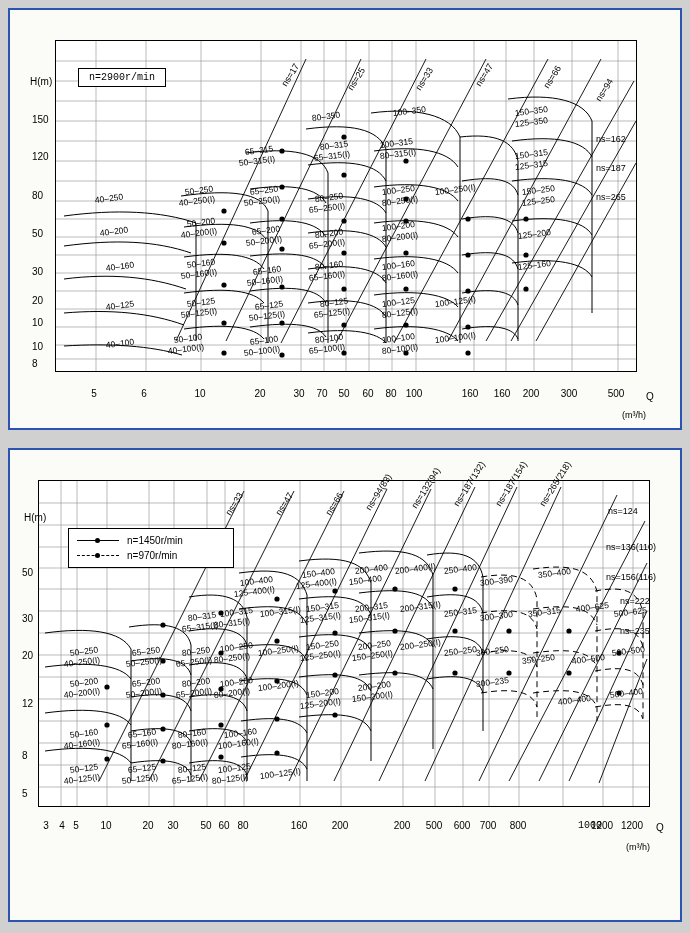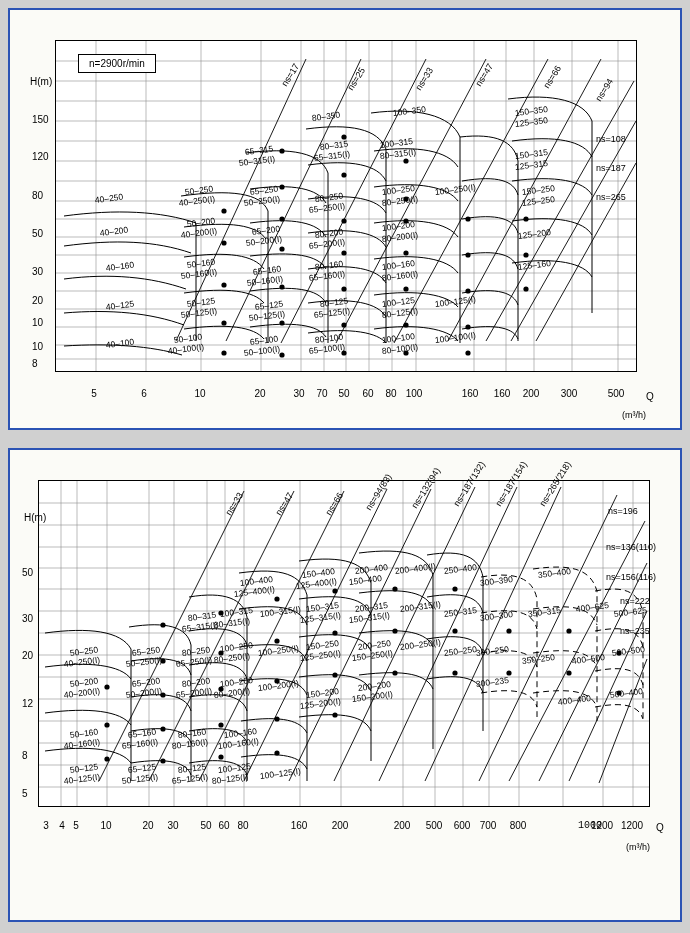--- a/index.html
+++ b/index.html
@@ -153,21 +153,21 @@
           <circle cx="412" cy="286" r="2.6"></circle>
           <circle cx="168" cy="312" r="2.6"></circle>
             <circle cx="226" cy="314" r="2.6"></circle>
           <circle cx="288" cy="312" r="2.6"></circle>
             <circle cx="350" cy="312" r="2.6"></circle>
           <circle cx="412" cy="312" r="2.6"></circle>
         </g>
       </svg>
     </div>
 
-    <div class="titlebox" id="top-title" style="left:68px;top:44px;">n=2900r/min</div>
+    <div class="titlebox" id="top-title" style="left:68px;top:58px;font-family:Liberation Mono, monospace;">n=2900r/min</div>
     <div class="hdr" style="left:20px;top:66px;">H(m)</div>
     <div class="hdr" style="left:636px;top:381px;">Q</div>
     <div class="unit" style="left:612px;top:400px;">(m³/h)</div>
 
     <div id="top-yticks">
         <div class="axis-lbl" style="left: 22px; top: 104px;">150</div>
         <div class="axis-lbl" style="left: 22px; top: 141px;">120</div>
         <div class="axis-lbl" style="left: 22px; top: 180px;">80</div>
         <div class="axis-lbl" style="left: 22px; top: 218px;">50</div>
         <div class="axis-lbl" style="left: 22px; top: 256px;">30</div>
@@ -193,21 +193,21 @@
         <div class="axis-lbl" style="left: 559px; top: 378px; transform: translateX(-50%);">300</div>
         <div class="axis-lbl" style="left: 606px; top: 378px; transform: translateX(-50%);">500</div>
       </div>
     <div id="top-ns">
         <div class="ns-lbl" style="left: 278px; top: 68px; transform: rotate(-58deg); transform-origin: left bottom;">ns=17</div>
         <div class="ns-lbl" style="left: 344px; top: 72px; transform: rotate(-58deg); transform-origin: left bottom;">ns=25</div>
         <div class="ns-lbl" style="left: 412px; top: 72px; transform: rotate(-58deg); transform-origin: left bottom;">ns=33</div>
         <div class="ns-lbl" style="left: 472px; top: 68px; transform: rotate(-58deg); transform-origin: left bottom;">ns=47</div>
         <div class="ns-lbl" style="left: 540px; top: 70px; transform: rotate(-58deg); transform-origin: left bottom;">ns=66</div>
         <div class="ns-lbl" style="left: 592px; top: 83px; transform: rotate(-58deg); transform-origin: left bottom;">ns=94</div>
-        <div class="ns-lbl" style="left: 586px; top: 124px; transform: none; transform-origin: left bottom;">ns=108</div>
+        <div class="ns-lbl" style="left: 586px; top: 124px; transform: none; transform-origin: left bottom;">ns=162</div>
         <div class="ns-lbl" style="left: 586px; top: 153px; transform: none; transform-origin: left bottom;">ns=187</div>
         <div class="ns-lbl" style="left: 586px; top: 182px; transform: none; transform-origin: left bottom;">ns=265</div>
       </div>
     <div id="top-zones">
         <div class="lbl" style="left: 302px; top: 104px; transform: rotate(-7deg); transform-origin: left center;">80–350</div>
         <div class="lbl" style="left: 383px; top: 99px; transform: rotate(-7deg); transform-origin: left center;">100–350</div>
         <div class="lbl" style="left: 505px; top: 99px; transform: rotate(-7deg); transform-origin: left center;">150–350</div>
         <div class="lbl" style="left: 505px; top: 110px; transform: rotate(-7deg); transform-origin: left center;">125–350</div>
         <div class="lbl" style="left: 235px; top: 138px; transform: rotate(-7deg); transform-origin: left center;">65–315</div>
         <div class="lbl" style="left: 229px; top: 149px; transform: rotate(-7deg); transform-origin: left center;">50–315(I)</div>
@@ -410,20 +410,34 @@
           <circle cx="580" cy="172" r="2.6"></circle>
             <circle cx="580" cy="212" r="2.6"></circle>
         </g>
       </svg>
     </div>
 
     <div class="hdr" style="left:14px;top:62px;">H(m)</div>
     <div class="hdr" style="left:646px;top:372px;">Q</div>
     <div class="unit" style="left:616px;top:392px;">(m³/h)</div>
 
+    <div class="legend" style="left:58px;top:78px;width:148px;">
+      <div class="legend-row">
+        <span class="legend-line">
+            <span class="dot"></span>
+          </span>
+        <span>n=1450r/min</span>
+      </div>
+      <div class="legend-row">
+        <span class="legend-line dash">
+            <span class="dot"></span>
+          </span>
+        <span>n=970r/min</span>
+      </div>
+    </div>
 
     <div id="bot-yticks">
         <div class="axis-lbl" style="left: 12px; top: 117px;">50</div>
         <div class="axis-lbl" style="left: 12px; top: 163px;">30</div>
         <div class="axis-lbl" style="left: 12px; top: 200px;">20</div>
         <div class="axis-lbl" style="left: 12px; top: 248px;">12</div>
         <div class="axis-lbl" style="left: 12px; top: 300px;">8</div>
         <div class="axis-lbl" style="left: 12px; top: 338px;">5</div>
       </div>
     <div id="bot-xticks">
@@ -449,21 +463,21 @@
       </div>
     <div id="bot-ns">
         <div class="ns-lbl" style="left: 222px; top: 57px; transform: rotate(-58deg); transform-origin: left bottom;">ns=33</div>
         <div class="ns-lbl" style="left: 272px; top: 57px; transform: rotate(-58deg); transform-origin: left bottom;">ns=47</div>
         <div class="ns-lbl" style="left: 322px; top: 57px; transform: rotate(-58deg); transform-origin: left bottom;">ns=66</div>
         <div class="ns-lbl" style="left: 362px; top: 52px; transform: rotate(-58deg); transform-origin: left bottom;">ns=94(83)</div>
         <div class="ns-lbl" style="left: 408px; top: 50px; transform: rotate(-58deg); transform-origin: left bottom;">ns=132(94)</div>
         <div class="ns-lbl" style="left: 450px; top: 48px; transform: rotate(-58deg); transform-origin: left bottom;">ns=187(132)</div>
         <div class="ns-lbl" style="left: 492px; top: 48px; transform: rotate(-58deg); transform-origin: left bottom;">ns=187(154)</div>
         <div class="ns-lbl" style="left: 536px; top: 48px; transform: rotate(-58deg); transform-origin: left bottom;">ns=265(218)</div>
-        <div class="ns-lbl" style="left: 598px; top: 56px; transform: none; transform-origin: left bottom;">ns=196</div>
+        <div class="ns-lbl" style="left: 598px; top: 56px; transform: none; transform-origin: left bottom;">ns=124</div>
         <div class="ns-lbl" style="left: 596px; top: 92px; transform: none; transform-origin: left bottom;">ns=136(110)</div>
         <div class="ns-lbl" style="left: 596px; top: 122px; transform: none; transform-origin: left bottom;">ns=156(116)</div>
         <div class="ns-lbl" style="left: 610px; top: 146px; transform: none; transform-origin: left bottom;">ns=222</div>
         <div class="ns-lbl" style="left: 610px; top: 176px; transform: none; transform-origin: left bottom;">ns=235</div>
       </div>
     <div id="bot-zones">
         <div class="lbl" style="left: 230px; top: 129px; transform: rotate(-7deg); transform-origin: left center;">100–400</div>
         <div class="lbl" style="left: 224px; top: 140px; transform: rotate(-7deg); transform-origin: left center;">125–400(I)</div>
         <div class="lbl" style="left: 292px; top: 121px; transform: rotate(-7deg); transform-origin: left center;">150–400</div>
         <div class="lbl" style="left: 286px; top: 132px; transform: rotate(-7deg); transform-origin: left center;">125–400(I)</div>

